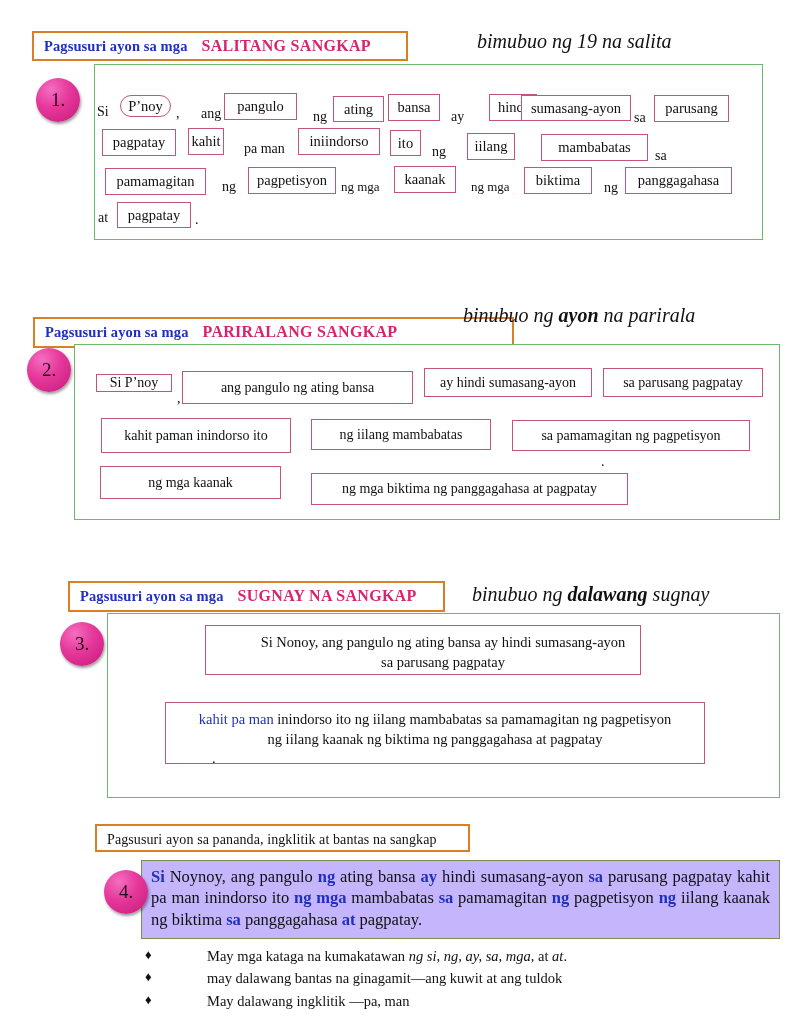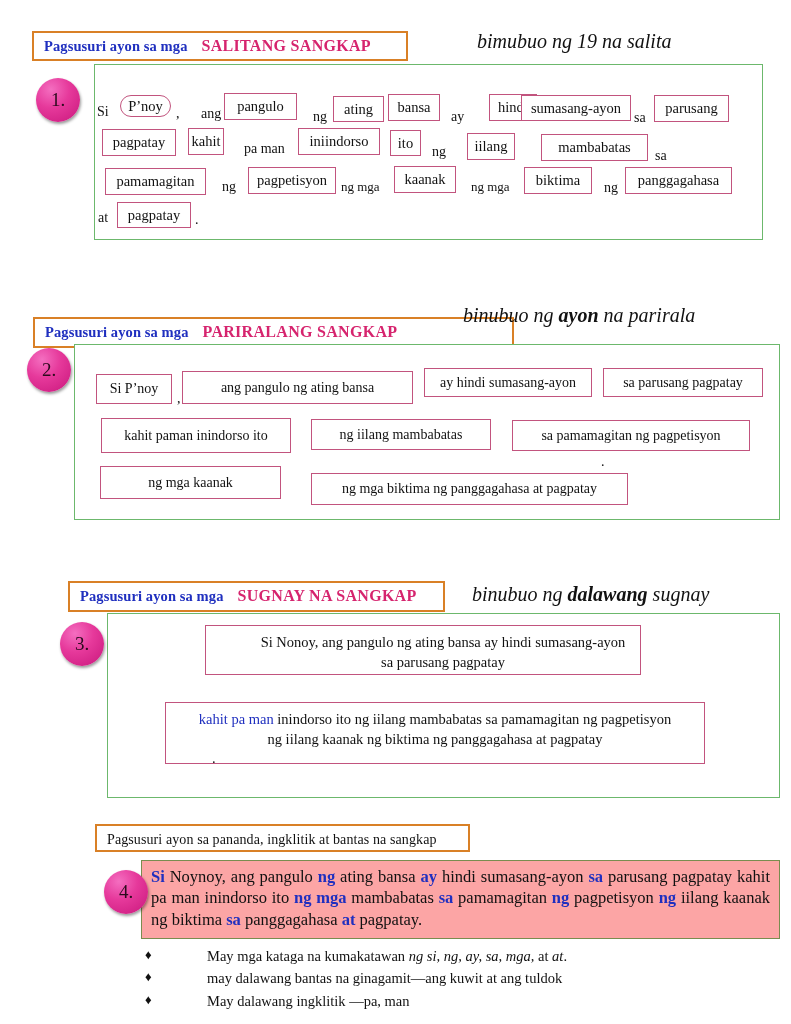--- a/index.html
+++ b/index.html
@@ -124,21 +124,21 @@
     text-align: center;
     padding: 7px 8px;
     line-height: 1.35;
   }
   .cbox .hl-blue { color: #1f2fbf; }
 
   
   .summary-frame {
     position: absolute;
     border: 1.5px solid #7a8c4f;
-    background: #fca5a5;
+    background: #c4b5fd;
     padding: 5px 9px 8px 9px;
   }
   .summary-text {
     font-family: "Liberation Serif", serif;
     font-size: 16.5px;
     line-height: 1.30;
     color: #111111;
     text-align: justify;
   }
   .summary-text b { color: #1f2fbf; font-weight: bold; }
@@ -222,21 +222,21 @@
 <div class="side-note" style="left:463px; top:304px;">
   <span>binubuo ng </span><b>ayon</b><span> na parirala</span>
 </div>
 
 <div class="green-frame" style="left:74px; top:344px; width:706px; height:176px;"></div>
 
 <div class="num-circle" style="left:27px; top:348px;">
   <span>2.</span>
 </div>
 
-<div class="pbox" style="left:96px; top:374px; width:76px; height:30px;text-align:right;">Si P’noy</div>
+<div class="pbox" style="left:96px; top:374px; width:76px; height:18px;text-align:right;">Si P’noy</div>
 <div class="plaintext" style="left:177px; top:392px;">,</div>
 <div class="pbox" style="left:182px; top:371px; width:231px; height:33px;">ang pangulo ng ating bansa</div>
 <div class="pbox" style="left:424px; top:368px; width:168px; height:29px;">ay hindi sumasang-ayon</div>
 <div class="pbox" style="left:603px; top:368px; width:160px; height:29px;">sa parusang pagpatay</div>
 
 <div class="pbox" style="left:101px; top:418px; width:190px; height:35px;">kahit paman inindorso ito</div>
 <div class="pbox" style="left:311px; top:419px; width:180px; height:31px;">ng iilang mambabatas</div>
 <div class="pbox" style="left:512px; top:420px; width:238px; height:31px;">sa pamamagitan ng pagpetisyon</div>
 
 <div class="plaintext" style="left:601px; top:455px;">.</div>

